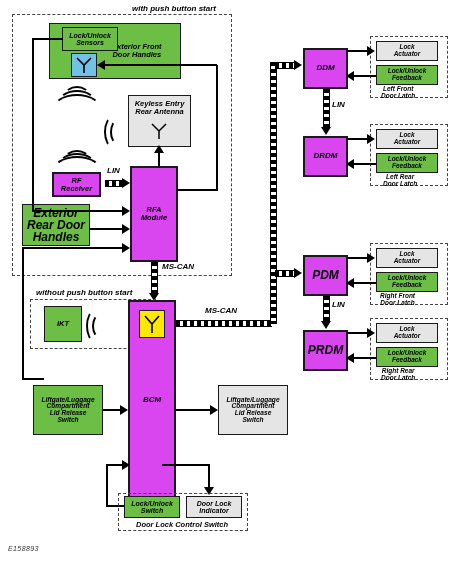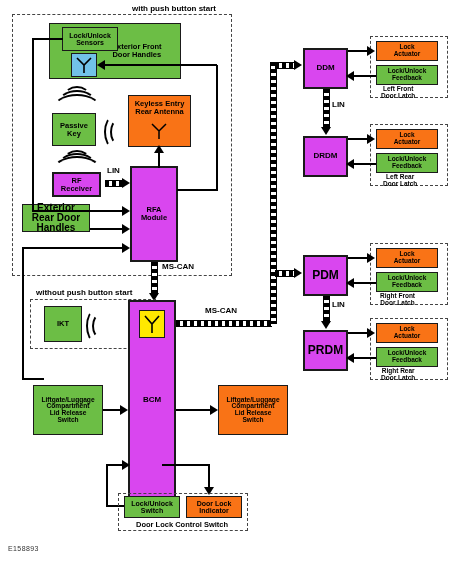--- a/index.html
+++ b/index.html
@@ -1,23 +1,23 @@
 <!DOCTYPE html>
 <html><head>
 <meta charset="utf-8">
 <style>
   html,body{margin:0;padding:0;background:#ffffff;}
   body{font-family:"Liberation Sans", sans-serif;}
-  #root{position:relative;width:453px;height:563px;background:#fff;overflow:hidden;}
+  #root{position:relative;width:453px;height:563px;background:#fff;overflow:hidden;font-style:italic;}
 
   .box{position:absolute;box-sizing:border-box;border:1px solid #1a1a1a;
        display:flex;align-items:center;justify-content:center;text-align:center;
        font-weight:bold;line-height:1.02;color:#000;}
   .green{background:#6cbe45;}
-  .blue{background:#f97316;text-align:center;}
+  .blue{background:#e5e5e5;text-align:center;}
   .yellow{background:#d946ef;}
 
   .dashgroup{position:absolute;box-sizing:border-box;border:1px dashed #444;background:transparent;}
 
   .lbl{position:absolute;color:#000;font-weight:bold;white-space:nowrap;}
 
   .line{position:absolute;background:#000;}
   .hline{height:2px;}
   .vline{width:2px;}
 
@@ -58,33 +58,31 @@
 Door Handles</div>
 
   <div class="box green" style="left:62px;top:27px;width:56px;height:24px;font-size:7px;white-space:pre;">Lock/Unlock
 Sensors</div>
 
   <div class="antbox" style="left:71px;top:53px;width:26px;height:24px;"></div>
   <svg class="ant" style="left:71px;top:53px;width:26px;height:24px;" viewBox="0 0 26 24">
     <path d="M6 5 L13 12 L20 5 M13 12 L13 20" stroke="#000" stroke-width="1.6" fill="none"></path>
   </svg>
 
-  <div class="box green" style="left:52px;top:113px;width:44px;height:33px;font-size:7.5px;white-space:pre;">Passive
-Key</div>
 
   <div class="box blue" style="left:128px;top:95px;width:63px;height:52px;font-size:7.5px;white-space:pre;align-items:flex-start;padding-top:4px;">Keyless Entry
 Rear Antenna</div>
   <svg class="ant" style="left:146px;top:120px;width:26px;height:22px;" viewBox="0 0 26 22">
     <path d="M6 4 L13 11 L20 4 M13 11 L13 19" stroke="#000" stroke-width="1.5" fill="none"></path>
   </svg>
 
   <div class="box yellow" style="left:52px;top:172px;width:49px;height:25px;font-size:7.5px;white-space:pre;border-width:2px;">RF
 Receiver</div>
 
-  <div class="box green" style="left:22px;top:204px;width:68px;height:28px;font-size:10px;white-space:pre;">Exterior
+  <div class="box green" style="left:22px;top:204px;width:68px;height:42px;font-size:12px;white-space:pre;">Exterior
 Rear Door
 Handles</div>
 
   <div class="box yellow" style="left:130px;top:166px;width:48px;height:96px;font-size:7.5px;white-space:pre;border-width:2px;">RFA
 Module</div>
 
   <div class="wave" style="left:64px;top:86px;width:22px;height:16px;transform:rotate(0deg);"></div>
   <div class="wave" style="left:58px;top:90px;width:34px;height:22px;"></div>
   <div class="wave" style="left:52px;top:94px;width:46px;height:28px;"></div>
 

